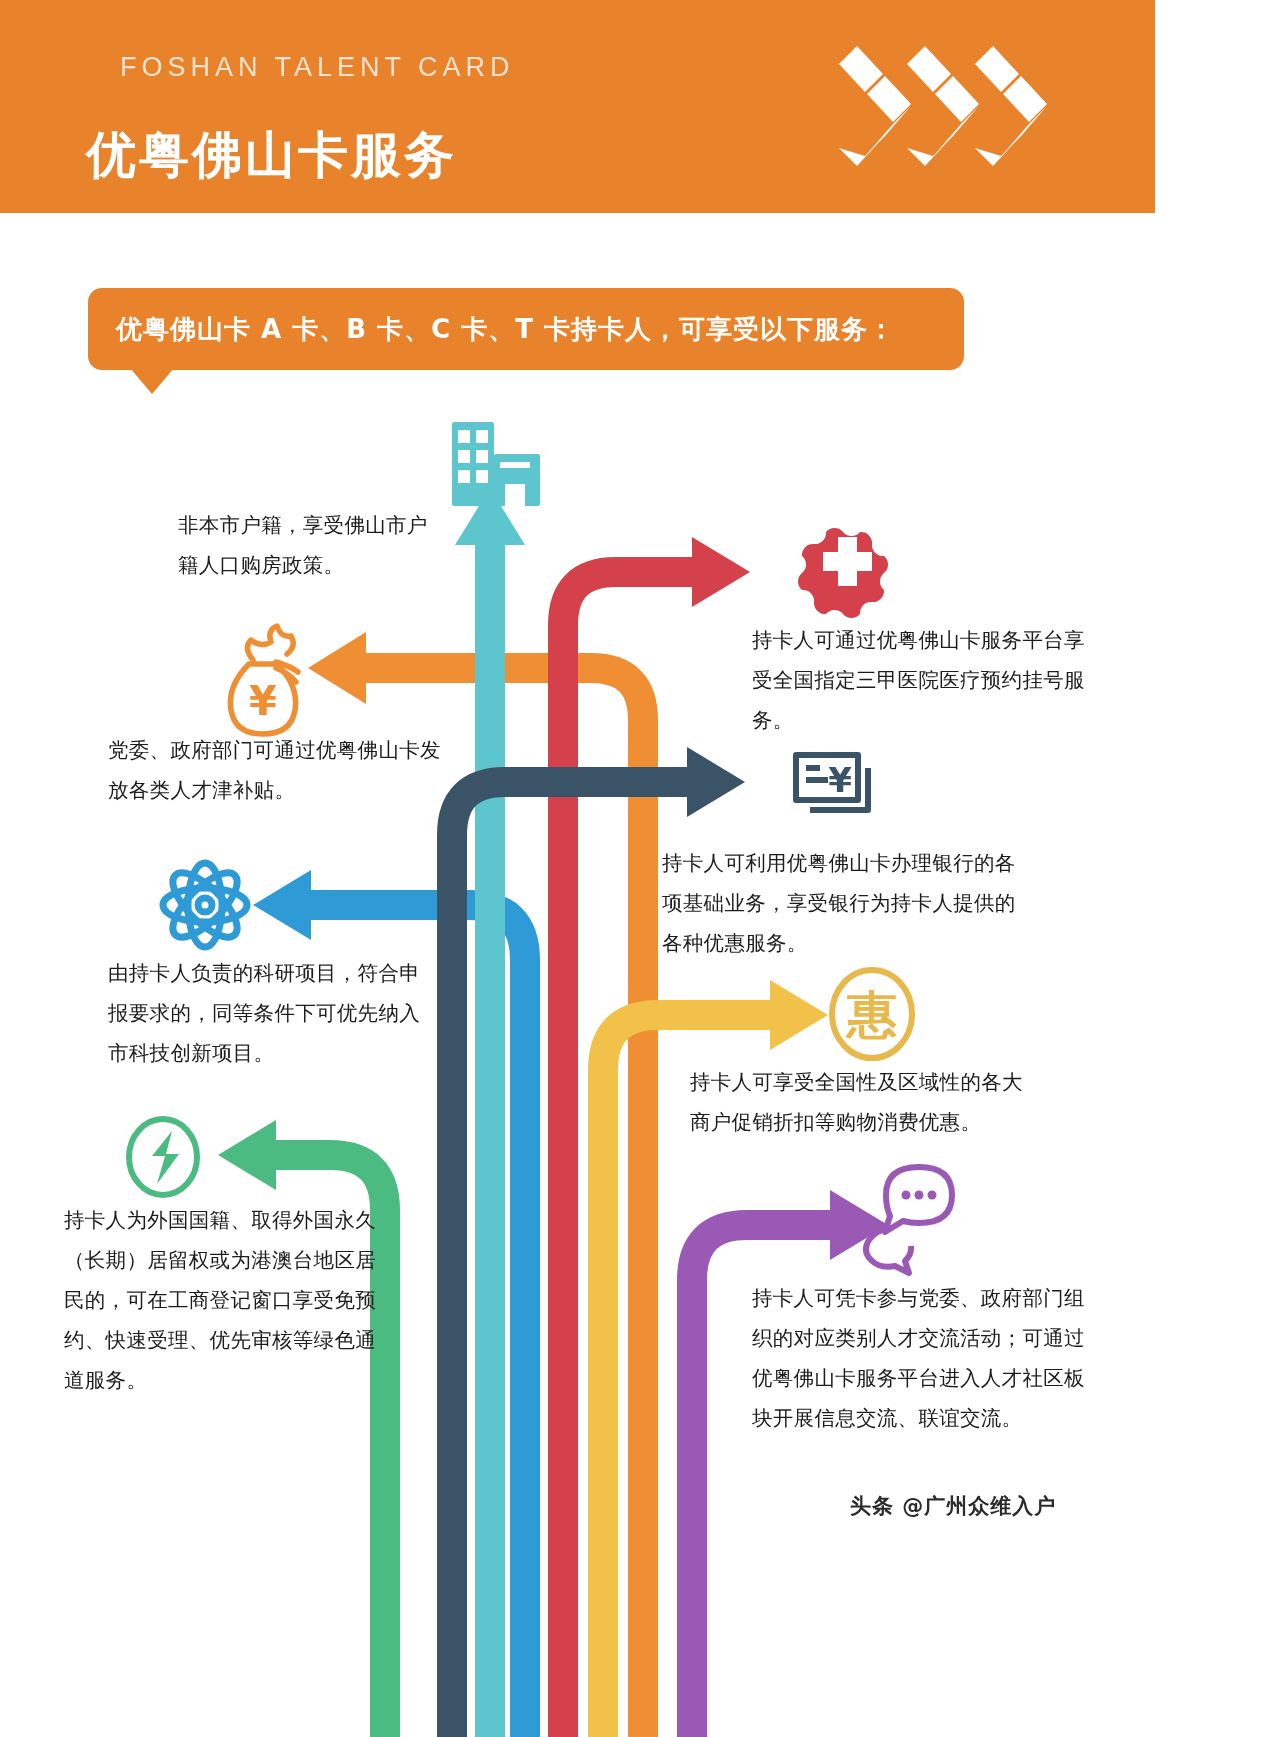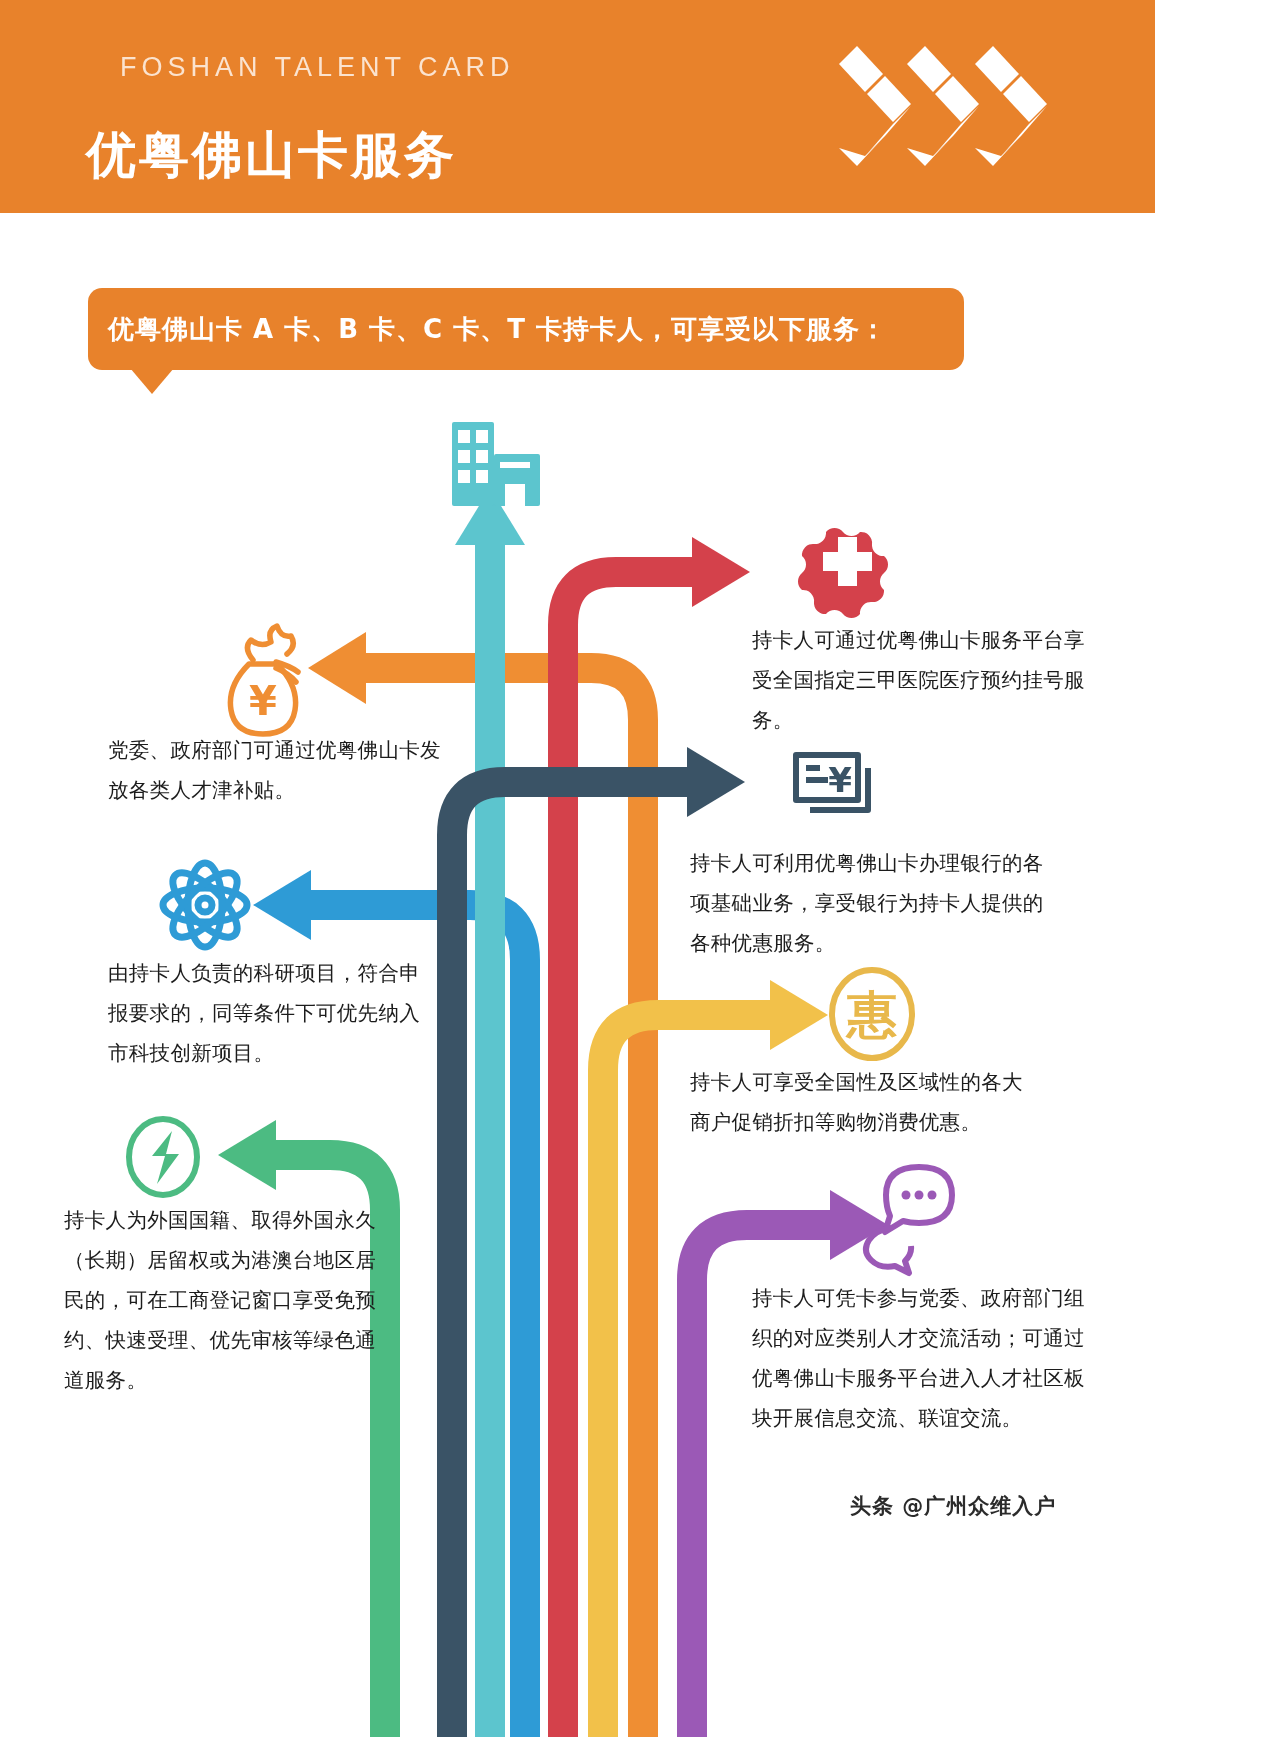--- a/index.html
+++ b/index.html
@@ -29,21 +29,21 @@
     margin-top:24px;
   }
   .chevrons { position:absolute; right:86px; top:46px; width:230px; height:120px; }
 
   
   .banner {
     position:absolute; left:88px; top:288px; width:876px; height:82px;
     background:#E8822B; border-radius:14px;
   }
   .banner-text {
-    position:absolute; left:20px; top:0; height:82px; line-height:82px;
+    position:absolute; left:28px; top:0; height:82px; line-height:82px;
     font-size:26px; font-weight:bold; color:#ffffff; letter-spacing:1px;
     font-family:"DejaVu Sans","Liberation Sans",sans-serif; white-space:nowrap;
   }
   .banner-tail {
     position:absolute; left:130px; top:368px;
     width:0; height:0;
     border-left:22px solid transparent;
     border-right:22px solid transparent;
     border-top:26px solid #E8822B;
   }
@@ -56,21 +56,21 @@
     position:absolute;
     font-size:20.5px; line-height:40px; color:#1c1c1c;
     font-family:"DejaVu Sans","Liberation Sans",sans-serif;
     letter-spacing:0.3px;
   }
   .cap-housing  { left:178px; top:505px; width:260px; }
   .cap-subsidy  { left:108px; top:730px; width:350px; }
   .cap-research { left:108px; top:953px; width:320px; }
   .cap-foreign  { left:64px;  top:1200px; width:320px; }
   .cap-medical  { left:752px; top:620px; width:345px; }
-  .cap-bank     { left:690px; top:843px; width:355px; }
+  .cap-bank     { left:662px; top:843px; width:355px; }
   .cap-shop     { left:690px; top:1062px; width:345px; }
   .cap-talent   { left:752px; top:1278px; width:348px; }
 
   
   .watermark {
     position:absolute; left:850px; top:1492px;
     font-size:21px; font-weight:bold; color:#2b2b2b;
     font-family:"DejaVu Sans","Liberation Sans",sans-serif;
     letter-spacing:1px; white-space:nowrap;
   }
@@ -206,20 +206,21 @@
       <path d="M886,795 q0,-28 33,-28 q33,0 33,28 q0,28 -33,28 q-9,0 -16,-2 l-18,11 l5,-16 q-4,-9 -4,-21 z"></path>
       <path d="M890,828 q-14,2 -21,12 q-7,11 2,20 q9,9 24,6 l14,7 l-4,-12 q7,-7 6,-15"></path>
     </g>
     <g fill="#9B59B6">
       <circle cx="906" cy="795" r="4.5"></circle>
       <circle cx="919" cy="795" r="4.5"></circle>
       <circle cx="932" cy="795" r="4.5"></circle>
     </g>
   </svg>
 
+  <div class="cap cap-housing">非本市户籍，享受佛山市户籍人口购房政策。</div>
   <div class="cap cap-medical">持卡人可通过优粤佛山卡服务平台享受全国指定三甲医院医疗预约挂号服务。</div>
   <div class="cap cap-subsidy">党委、政府部门可通过优粤佛山卡发放各类人才津补贴。</div>
   <div class="cap cap-bank">持卡人可利用优粤佛山卡办理银行的各项基础业务，享受银行为持卡人提供的各种优惠服务。</div>
   <div class="cap cap-research">由持卡人负责的科研项目，符合申报要求的，同等条件下可优先纳入市科技创新项目。</div>
   <div class="cap cap-shop">持卡人可享受全国性及区域性的各大商户促销折扣等购物消费优惠。</div>
   <div class="cap cap-talent">持卡人可凭卡参与党委、政府部门组织的对应类别人才交流活动；可通过优粤佛山卡服务平台进入人才社区板块开展信息交流、联谊交流。</div>
   <div class="cap cap-foreign">持卡人为外国国籍、取得外国永久（长期）居留权或为港澳台地区居民的，可在工商登记窗口享受免预约、快速受理、优先审核等绿色通道服务。</div>
 
   <div class="watermark">
     <span class="wm-tag">头条</span>

